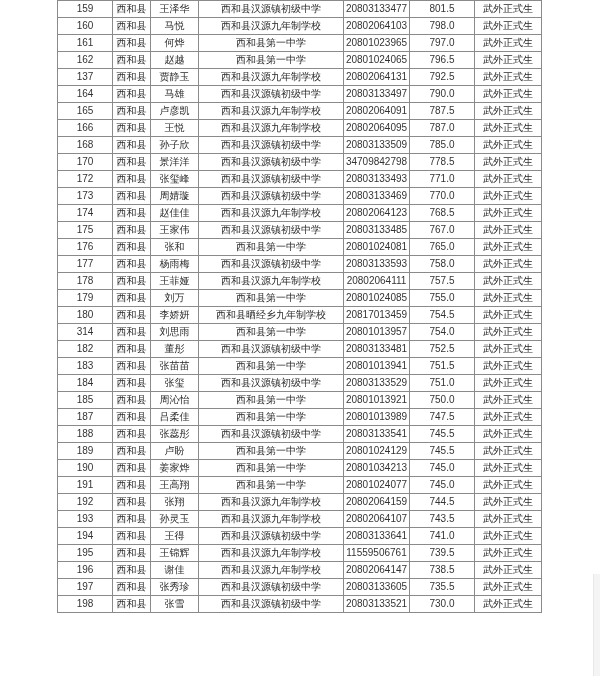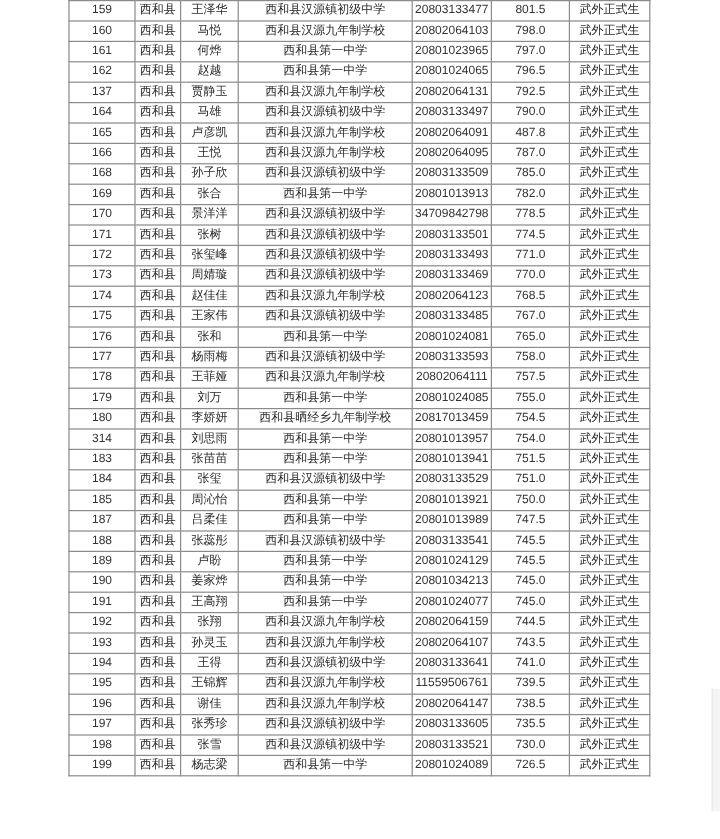--- a/index.html
+++ b/index.html
@@ -81,21 +81,21 @@
           <td class="num">20803133497</td>
           <td class="num">790.0</td>
           <td>武外正式生</td>
         </tr>
         <tr>
           <td class="num">165</td>
           <td>西和县</td>
           <td>卢彦凯</td>
           <td>西和县汉源九年制学校</td>
           <td class="num">20802064091</td>
-          <td class="num">487.8</td>
+          <td class="num">787.5</td>
           <td>武外正式生</td>
         </tr>
         <tr>
           <td class="num">166</td>
           <td>西和县</td>
           <td>王悦</td>
           <td>西和县汉源九年制学校</td>
           <td class="num">20802064095</td>
           <td class="num">787.0</td>
           <td>武外正式生</td>
@@ -103,44 +103,26 @@
         <tr>
           <td class="num">168</td>
           <td>西和县</td>
           <td>孙子欣</td>
           <td>西和县汉源镇初级中学</td>
           <td class="num">20803133509</td>
           <td class="num">785.0</td>
           <td>武外正式生</td>
         </tr>
         <tr>
-          <td class="num">169</td>
-          <td>西和县</td>
-          <td>张合</td>
-          <td>西和县第一中学</td>
-          <td class="num">20801013913</td>
-          <td class="num">782.0</td>
-          <td>武外正式生</td>
-        </tr>
-        <tr>
           <td class="num">170</td>
           <td>西和县</td>
           <td>景洋洋</td>
           <td>西和县汉源镇初级中学</td>
           <td class="num">34709842798</td>
           <td class="num">778.5</td>
-          <td>武外正式生</td>
-        </tr>
-        <tr>
-          <td class="num">171</td>
-          <td>西和县</td>
-          <td>张树</td>
-          <td>西和县汉源镇初级中学</td>
-          <td class="num">20803133501</td>
-          <td class="num">774.5</td>
           <td>武外正式生</td>
         </tr>
         <tr>
           <td class="num">172</td>
           <td>西和县</td>
           <td>张玺峰</td>
           <td>西和县汉源镇初级中学</td>
           <td class="num">20803133493</td>
           <td class="num">771.0</td>
           <td>武外正式生</td>
@@ -220,20 +202,29 @@
         <tr>
           <td class="num">314</td>
           <td>西和县</td>
           <td>刘思雨</td>
           <td>西和县第一中学</td>
           <td class="num">20801013957</td>
           <td class="num">754.0</td>
           <td>武外正式生</td>
         </tr>
         <tr>
+          <td class="num">182</td>
+          <td>西和县</td>
+          <td>董彤</td>
+          <td>西和县汉源镇初级中学</td>
+          <td class="num">20803133481</td>
+          <td class="num">752.5</td>
+          <td>武外正式生</td>
+        </tr>
+        <tr>
           <td class="num">183</td>
           <td>西和县</td>
           <td>张苗苗</td>
           <td>西和县第一中学</td>
           <td class="num">20801013941</td>
           <td class="num">751.5</td>
           <td>武外正式生</td>
         </tr>
         <tr>
           <td class="num">184</td>
@@ -352,28 +343,19 @@
           <td class="num">735.5</td>
           <td>武外正式生</td>
         </tr>
         <tr>
           <td class="num">198</td>
           <td>西和县</td>
           <td>张雪</td>
           <td>西和县汉源镇初级中学</td>
           <td class="num">20803133521</td>
           <td class="num">730.0</td>
-          <td>武外正式生</td>
-        </tr>
-        <tr>
-          <td class="num">199</td>
-          <td>西和县</td>
-          <td>杨志梁</td>
-          <td>西和县第一中学</td>
-          <td class="num">20801024089</td>
-          <td class="num">726.5</td>
           <td>武外正式生</td>
         </tr>
       </tbody>
   </table>
 </div>
 
 <div class="overlay"></div>
 
 </body></html>

